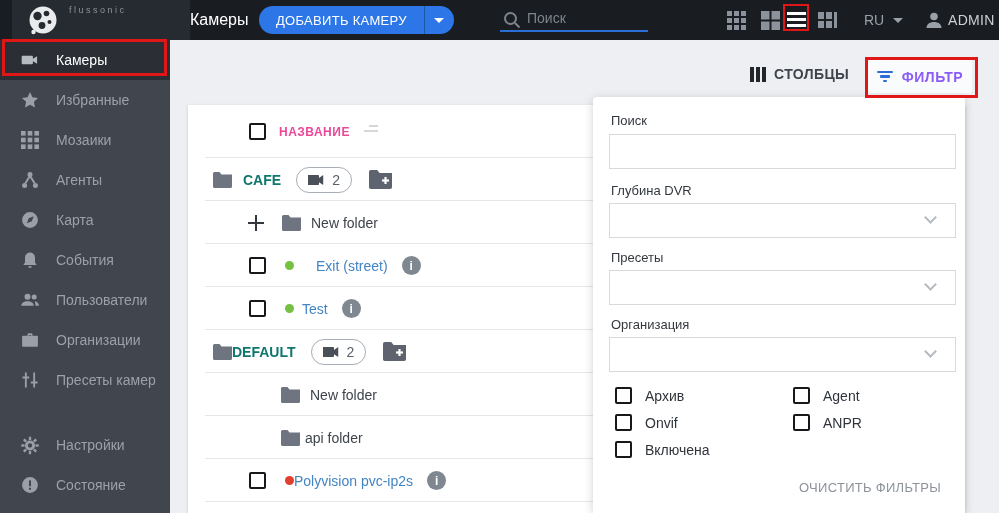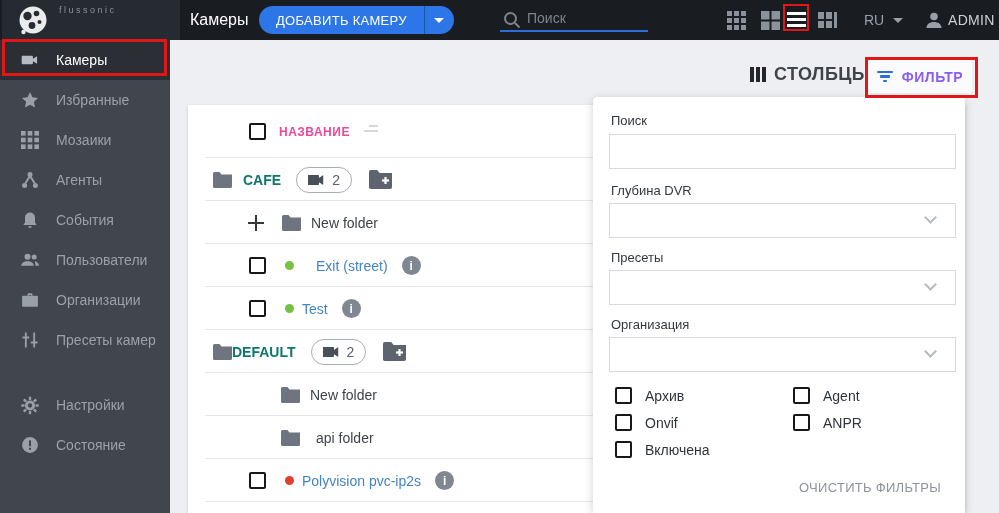--- a/index.html
+++ b/index.html
@@ -2,21 +2,21 @@
 <html><head>
 <meta charset="utf-8">
 <style>
   * { margin:0; padding:0; box-sizing:border-box; }
   html,body { width:999px; height:513px; overflow:hidden; font-family:"Liberation Sans", sans-serif; background:#edeff2; }
   .abs { position:absolute; }
   #stage { position:relative; width:999px; height:513px; }
 
   
   .topbar { position:absolute; left:0; top:0; width:999px; height:40px; background:#191c21; z-index:20; }
-  .logo-block { position:absolute; left:2px; top:0; width:178px; height:40px; background:#262a31; }
+  .logo-block { position:absolute; left:12px; top:0; width:178px; height:40px; background:#262a31; }
   .brand-small { position:absolute; left:57px; top:5px; font-size:9px; letter-spacing:2.5px; color:#8d939b; }
   .brand-large { position:absolute; left:55px; top:14px; font-size:19px; letter-spacing:2px; font-weight:300; color:#d7dade; }
   .page-title { position:absolute; left:190px; top:11px; font-size:16px; color:#fff; }
   .add-btn { position:absolute; left:259px; top:6px; height:28px; display:flex; border-radius:14px; overflow:hidden; cursor:pointer; }
   .add-btn-main { background:#2c76e8; color:#fff; font-size:13px; font-weight:500; letter-spacing:.3px; display:flex; align-items:center; padding:0 17px; }
   .add-btn-caret { background:#2c76e8; border-left:1px solid rgba(0,0,0,.28); width:30px; display:flex; align-items:center; justify-content:center; }
   .caret-down { width:0; height:0; border-left:5px solid transparent; border-right:5px solid transparent; border-top:5px solid #fff; }
   .search-underline { position:absolute; left:500px; top:30px; width:148px; height:2px; background:#2b6fd6; }
   .topbar-search { position:absolute; left:527px; top:8px; width:118px; height:20px; background:transparent; border:none; outline:none; color:#c8ccd1; font-size:14px; font-family:"Liberation Sans",sans-serif; }
   .topbar-search::placeholder { color:#7d848c; }
@@ -33,21 +33,21 @@
   .side-item.active .lbl { color:#ffffff; }
   .side-gap { height:25px; }
   .sicon { width:20px; height:20px; display:flex; align-items:center; justify-content:center; }
 
   
   .main-bg { position:absolute; left:170px; top:40px; width:829px; height:473px; background:#edeff2; }
 
   .columns-btn { position:absolute; left:750px; top:62px; height:24px; display:flex; align-items:center; gap:8px; cursor:pointer; z-index:6; }
   .col-bars { display:flex; gap:2px; }
   .col-bars i { width:4px; height:15px; background:#23262b; }
-  .columns-label { font-size:18px; font-weight:600; color:#3f444b; letter-spacing:.4px; }
+  .columns-label { font-size:14px; font-weight:600; color:#3f444b; letter-spacing:.4px; }
   .filter-btn { position:absolute; left:868px; top:60px; width:104px; height:33px; background:#fafbfd; border-radius:3px; display:flex; align-items:center; justify-content:center; gap:9px; cursor:pointer; z-index:6; }
   .funnel { display:flex; flex-direction:column; align-items:center; gap:2px; }
   .funnel i { height:2.5px; background:#2a6fd6; border-radius:1px; display:block; }
   .funnel i:nth-child(1){width:16px;} .funnel i:nth-child(2){width:10px;} .funnel i:nth-child(3){width:4px;}
   .filter-label { font-size:14px; font-weight:600; color:#8b5cf6; letter-spacing:.5px; }
 
   
   .card { position:absolute; left:188px; top:105px; width:777px; height:408px; background:#fff; box-shadow:0 1px 3px rgba(0,0,0,.15); z-index:2; }
   .trow { position:relative; display:flex; align-items:center; }
   .trow .sep { position:absolute; left:17px; right:0; bottom:0; height:1px; background:#e5e8ea; }
@@ -211,20 +211,29 @@
         <svg width="20" height="20" viewBox="0 0 24 24">
           <path d="M12 7l-5.5 9M12 7l5.5 9" stroke="#9aa0a8" stroke-width="2.4" fill="none"></path>
           <circle cx="12" cy="5.5" r="3" fill="#9aa0a8"></circle>
             <circle cx="5.5" cy="18.5" r="3" fill="#9aa0a8"></circle>
             <circle cx="18.5" cy="18.5" r="3" fill="#9aa0a8"></circle>
         </svg>
       </span>
       <span class="lbl">Агенты</span>
     </div>
 
+    <div class="side-item">
+      <span class="sicon">
+        <svg width="20" height="20" viewBox="0 0 24 24">
+          <circle cx="12" cy="12" r="9.5" fill="#9aa0a8"></circle>
+          <path d="M16.5 7.5l-6 2.3-2.3 6 6-2.3z" fill="#40454e"></path>
+        </svg>
+      </span>
+      <span class="lbl">Карта</span>
+    </div>
 
     <div class="side-item">
       <span class="sicon">
         <svg width="20" height="20" viewBox="0 0 24 24">
             <g fill="#9aa0a8">
           <path d="M12 3a6 6 0 0 0-6 6v6l-2 3h16l-2-3V9a6 6 0 0 0-6-6z"></path>
           <path d="M9.8 19.5a2.2 2.2 0 0 0 4.4 0z"></path>
         </g>
           </svg>
       </span>
@@ -405,28 +414,28 @@
         <path fill="#6e7580" d="M0 1.5A1.5 1.5 0 0 1 1.5 0h5l2 2.5H19V14.5a1.5 1.5 0 0 1-1.5 1.5h-16A1.5 1.5 0 0 1 0 14.5z"></path>
       </svg>
       <span class="plainname" style="margin-left:10px">New folder</span>
       <span class="sep"></span>
     </div>
 
     <div class="trow drow">
       <svg style="margin-left:93px" width="19" height="16" viewBox="0 0 19 16">
         <path fill="#6e7580" d="M0 1.5A1.5 1.5 0 0 1 1.5 0h5l2 2.5H19V14.5a1.5 1.5 0 0 1-1.5 1.5h-16A1.5 1.5 0 0 1 0 14.5z"></path>
       </svg>
-      <span class="plainname" style="margin-left:16px">api folder</span>
+      <span class="plainname" style="margin-left:5px">api folder</span>
       <span class="sep"></span>
     </div>
 
     <div class="trow drow">
       <span class="cbx" style="margin-left:61px"></span>
       <span class="dot r" style="margin-left:19px"></span>
-      <span class="camlink" style="margin-left:8px">Polyvision pvc-ip2s</span>
+      <span class="camlink" style="">Polyvision pvc-ip2s</span>
       <span class="info-ic" style="margin-left:14px">i</span>
       <span class="sep"></span>
     </div>
   </div>
 
   <div class="fpanel">
     <div class="flabel" style="top:16px">Поиск</div>
     <input class="finput" style="top: 37px;" value="">
 
     <div class="flabel" style="top:86px">Глубина DVR</div>

